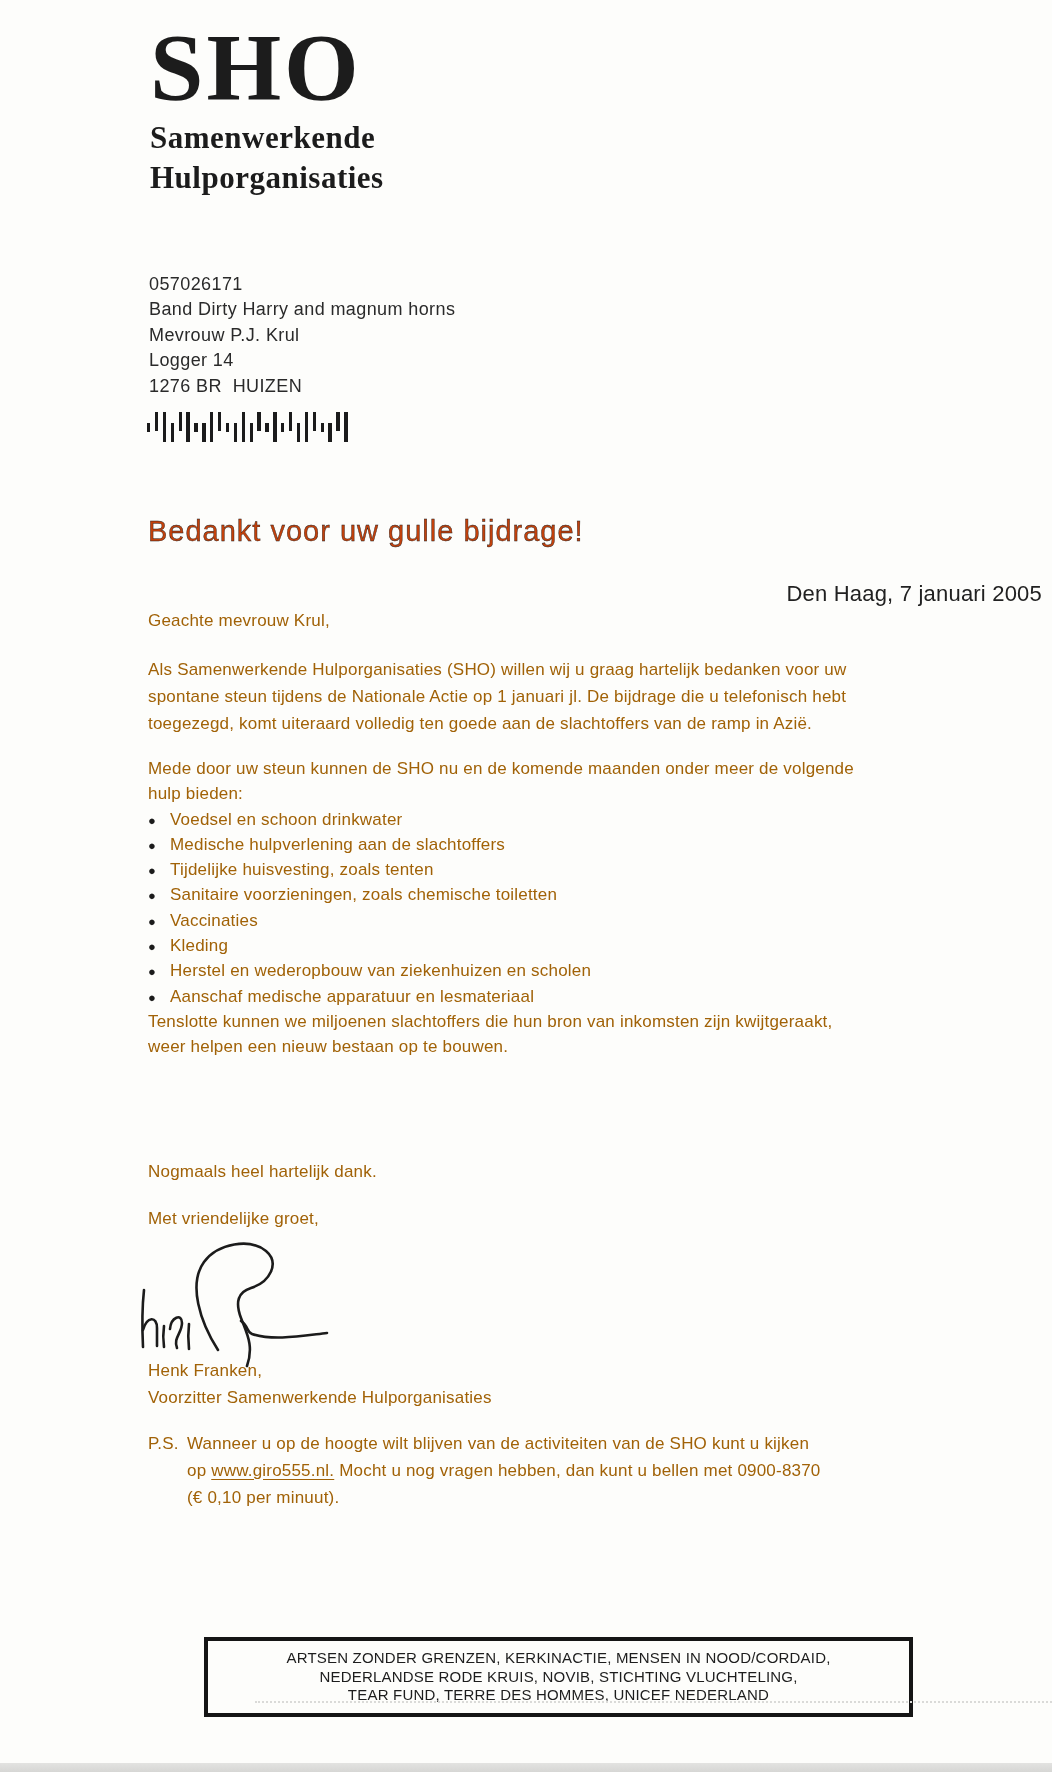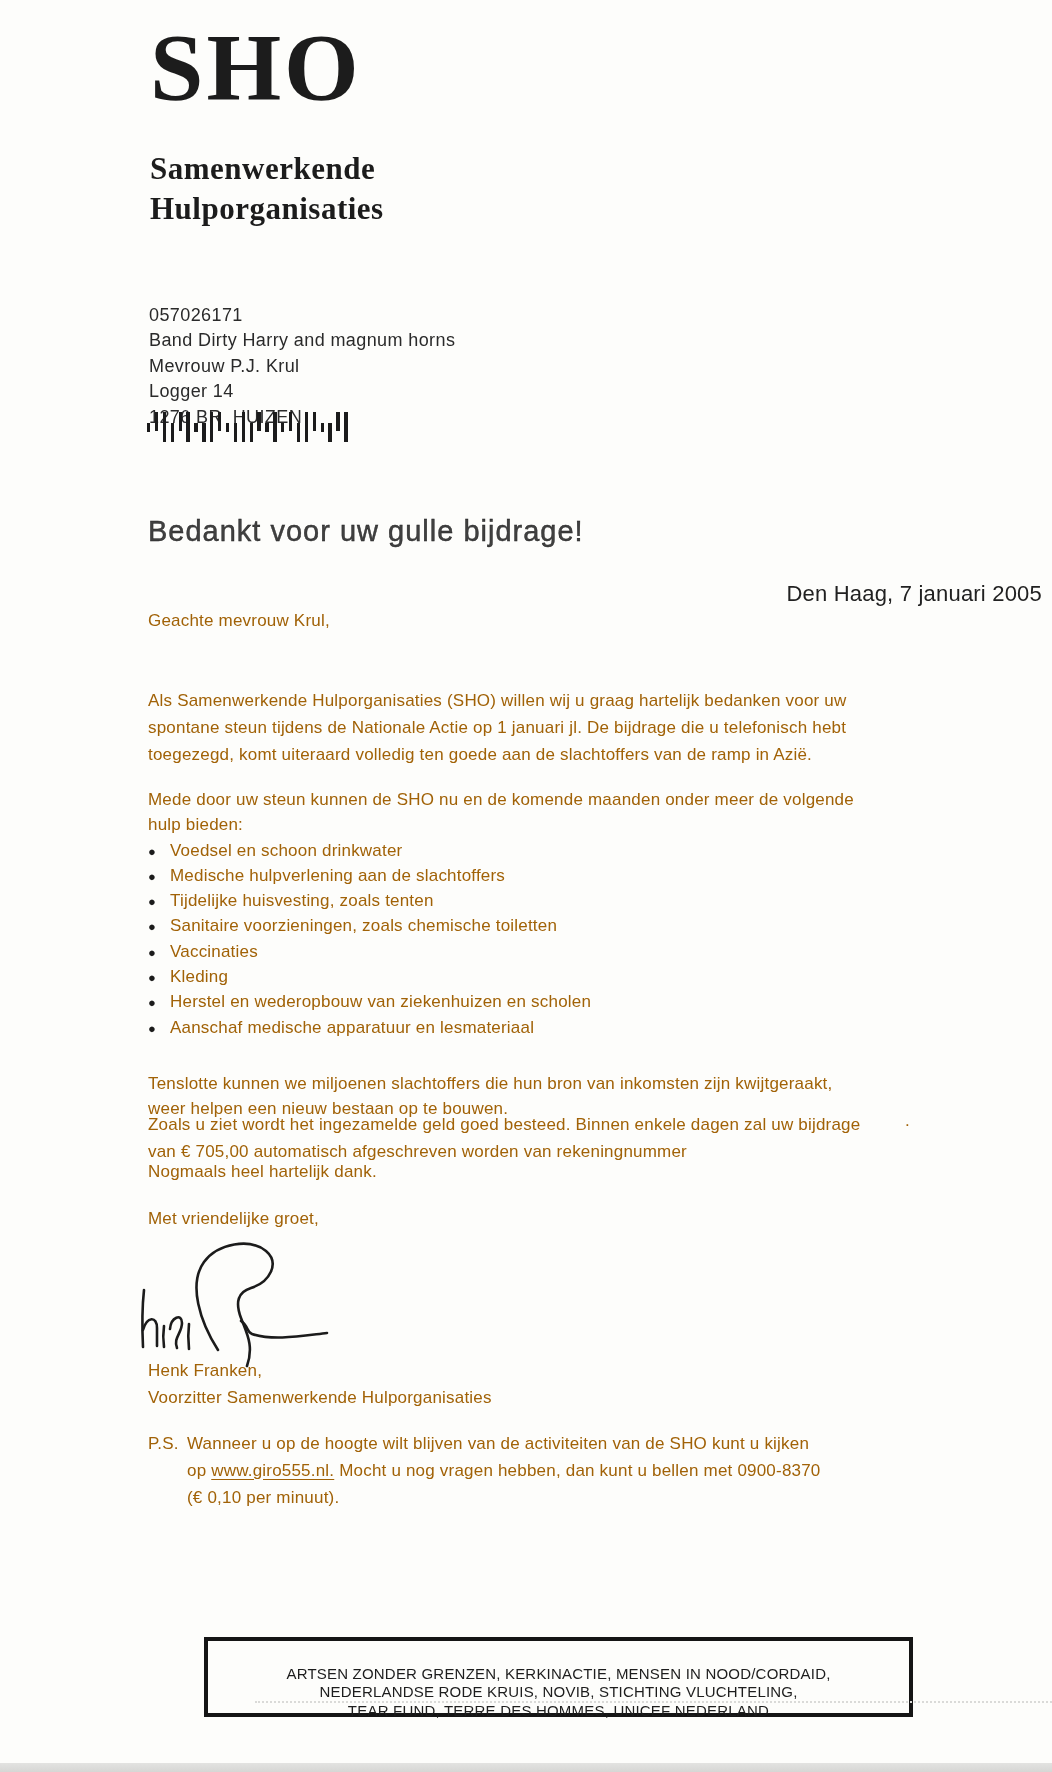--- a/index.html
+++ b/index.html
@@ -3,21 +3,21 @@
 <meta charset="utf-8">
 <style>
   * { margin:0; padding:0; box-sizing:border-box; }
   html,body { background:#e9e9e9; }
   .page {
     position:relative; width:1052px; height:1772px;
     background:#fdfdfb; color:#212121;
     font-family:"Liberation Sans","DejaVu Sans",sans-serif;
     overflow:hidden; margin:0 auto;
   }
-  .lines { white-space:pre-line;margin-top:31px; }
+  .lines { white-space:pre-line; }
 
   
   .logo-acronym {
     position:absolute; left:150px; top:18px;
     font-family:"Liberation Serif","DejaVu Serif",serif;
     font-weight:bold; font-size:96px; line-height:100px; letter-spacing:3px; color:#1c1c1c;
   }
   .logo-name {
     position:absolute; left:150px; top:118px;
     font-family:"Liberation Serif","DejaVu Serif",serif;
@@ -37,21 +37,21 @@
   }
   .kix i { display:block; width:3.3px; background:#1b1b1b; }
   .kix i.F { height:30px; }
   .kix i.A { height:19px; }
   .kix i.D { height:19px; margin-top:11px; }
   .kix i.T { height:9px;  margin-top:11px; }
 
   
   .headline {
     position:absolute; left:148px; top:514px;
-    font-size:29px; line-height:34px; letter-spacing:1px; color:#404040;
+    font-size:29px; line-height:34px; letter-spacing:1px; color:#c2410c;
     -webkit-text-stroke:.4px #1e1e1e;
   }
   .dateline {
     position:absolute; right:10px; top:581px;
     font-size:22px; letter-spacing:.2px;
   }
   .body-block { position:absolute; left:148px; width:822px; font-size:17px; letter-spacing:.2px; color:#a16207; }
   .salutation { top:607px; line-height:27px; }
   .para1 { top:656px; line-height:27px; }
   .para2 { top:756px; line-height:25.3px; }
@@ -149,25 +149,20 @@
       <li>Sanitaire voorzieningen, zoals chemische toiletten</li>
       <li>Vaccinaties</li>
       <li>Kleding</li>
       <li>Herstel en wederopbouw van ziekenhuizen en scholen</li>
       <li>Aanschaf medische apparatuur en lesmateriaal</li>
     </ul>
     <div class="lines">Tenslotte kunnen we miljoenen slachtoffers die hun bron van inkomsten zijn kwijtgeraakt,
 weer helpen een nieuw bestaan op te bouwen.</div>
   </div>
 
-  <div class="body-block para3">
-    <div class="lines">Zoals u ziet wordt het ingezamelde geld goed besteed. Binnen enkele dagen zal uw bijdrage
-van € 705,00 automatisch afgeschreven worden van rekeningnummer</div>
-    <span class="account-dot">.</span>
-  </div>
 
   <div class="body-block thanks">Nogmaals heel hartelijk dank.</div>
   <div class="body-block closing">Met vriendelijke groet,</div>
 
   <div class="signature">
     <svg viewBox="0 0 200 138" fill="none" xmlns="http://www.w3.org/2000/svg">
       <g stroke="#1b1b1b" stroke-width="2.6" stroke-linecap="round" stroke-linejoin="round">
         <path d="M14,60 C12,78 12,96 13,117"></path>
         <path d="M13,100 C17,86 27,86 27,98 L27,116"></path>
         <path d="M34,96 C33,103 33,110 34,117"></path>

